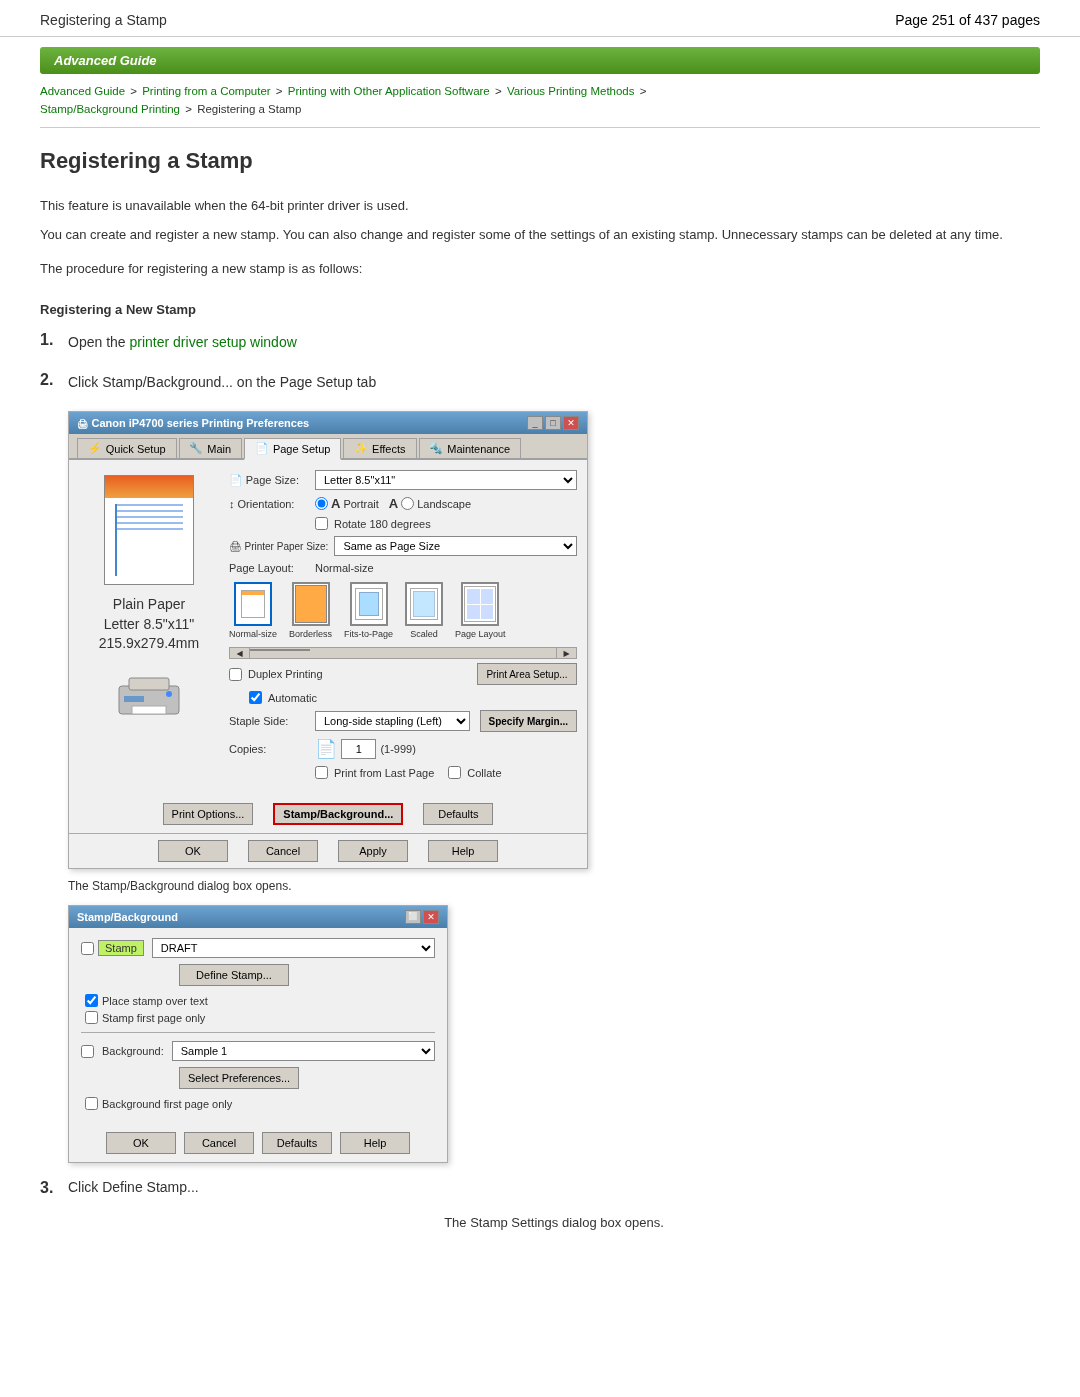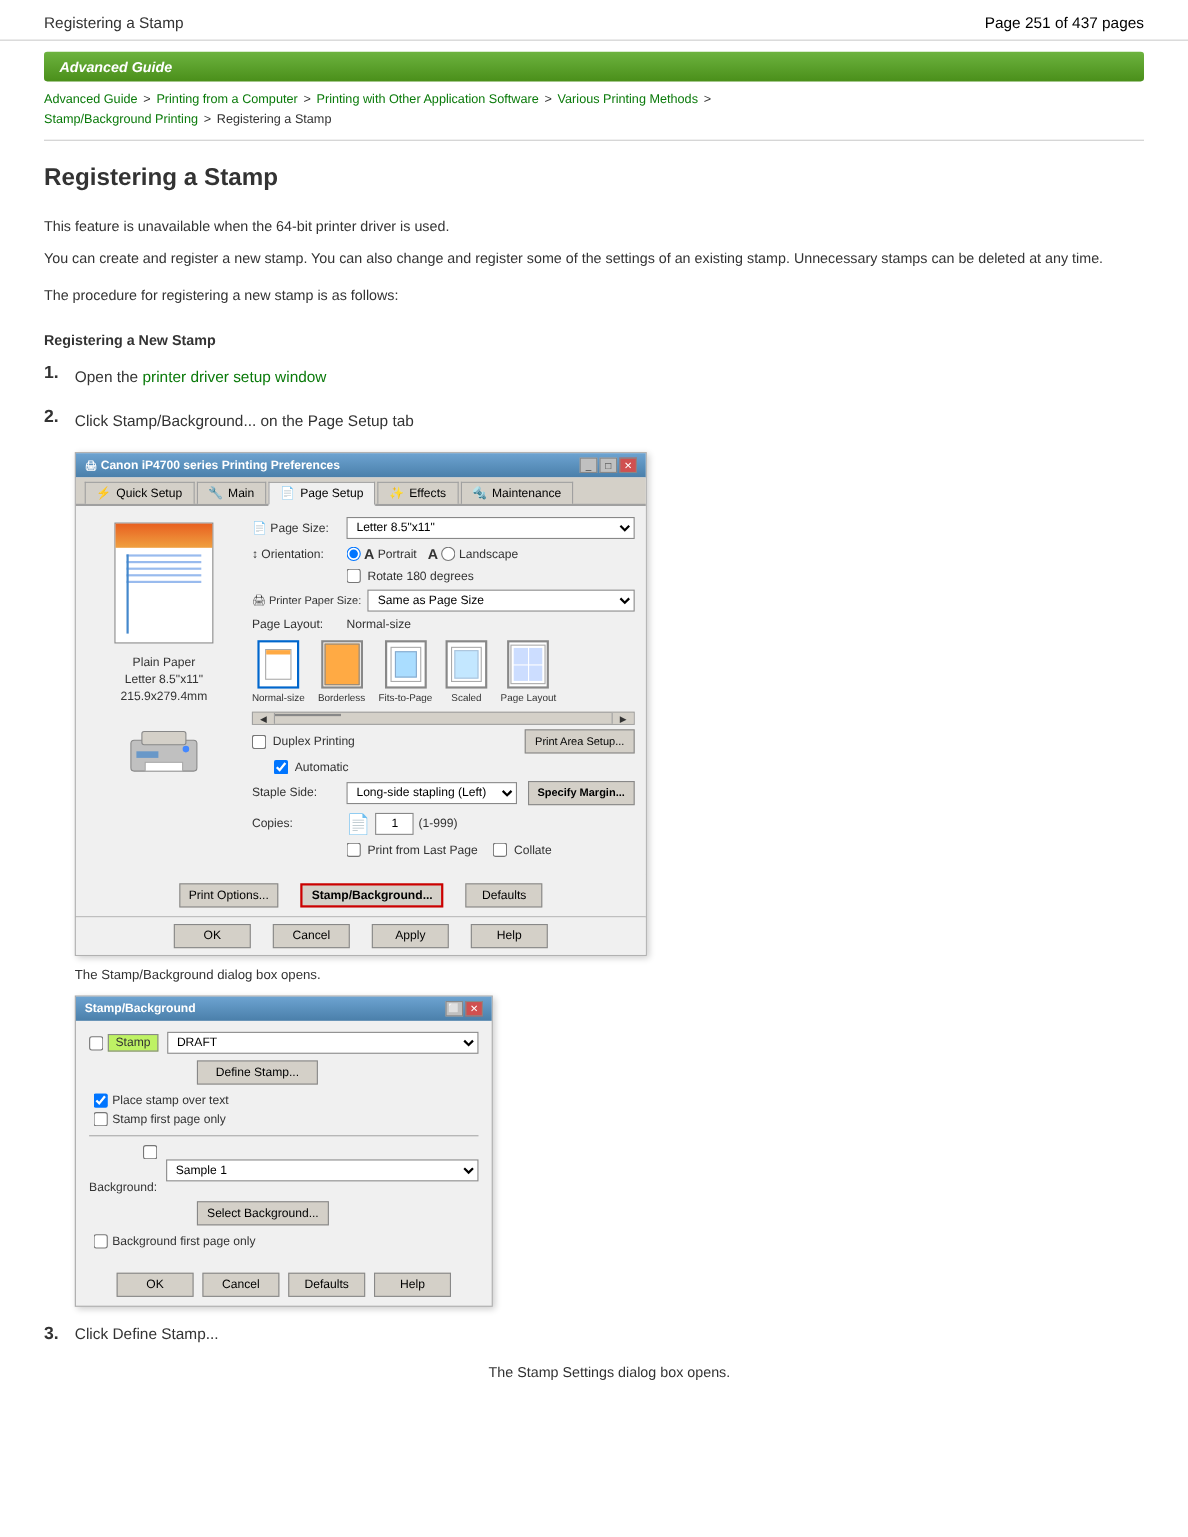--- a/index.html
+++ b/index.html
@@ -482,21 +482,21 @@
           <div class="paper-preview-lines" style="top:28px;">
             <div class="paper-line" style="background:#99bbee;"></div>
             <div class="paper-line" style="background:#99bbee;"></div>
             <div class="paper-line" style="background:#99bbee;"></div>
             <div class="paper-line" style="background:#99bbee;"></div>
             <div class="paper-line" style="background:#99bbee;"></div>
           </div>
 
           <div style="position:absolute;top:28px;left:10px;width:2px;bottom:8px;background:#4488cc;"></div>
         </div>
-        <div class="preview-label" style="font-size:11px;text-align:center;line-height:1.4;">Plain Paper<br>Letter 8.5"x11" 215.9x279.4mm</div>
+        <div class="preview-label" style="font-size:14px;text-align:center;line-height:1.4;">Plain Paper<br>Letter 8.5"x11" 215.9x279.4mm</div>
 
         <div class="printer-svg-area">
           <svg width="70" height="55" viewBox="0 0 70 55">
 
             <rect x="5" y="18" width="60" height="28" rx="3" fill="#c0c0c0" stroke="#888" stroke-width="1"></rect>
 
             <rect x="15" y="10" width="40" height="12" rx="2" fill="#d4d0c8" stroke="#888" stroke-width="1"></rect>
 
             <rect x="18" y="38" width="34" height="8" fill="#fff" stroke="#aaa" stroke-width="1"></rect>
 
@@ -682,31 +682,31 @@
         <span>Place stamp over text</span>
       </div>
       <div class="sb-checkbox-row">
         <input type="checkbox" style="">
         <span>Stamp first page only</span>
       </div>
 
       <div class="sb-divider"></div>
 
       <div class="sb-row">
-        <div style="display:flex;align-items:flex-end;gap:20px;flex-direction:column;">
+        <div style="display:flex;align-items:flex-start;gap:8px;">
           <input type="checkbox" style="">
           <span>Background:</span>
         </div>
         <select class="sb-dropdown">
           <option>Sample 1</option>
         </select>
       </div>
 
       <div style="margin-bottom:8px;margin-left:98px;">
-        <button class="win-action-btn" style="min-width:120px;">Select Background...</button>
+        <button class="win-action-btn" style="min-width:120px;">Select Preferences...</button>
       </div>
 
       <div class="sb-checkbox-row">
         <input type="checkbox" style="">
         <span>Background first page only</span>
       </div>
     </div>
 
     <div class="sb-buttons">
       <button class="win-action-btn">OK</button>

